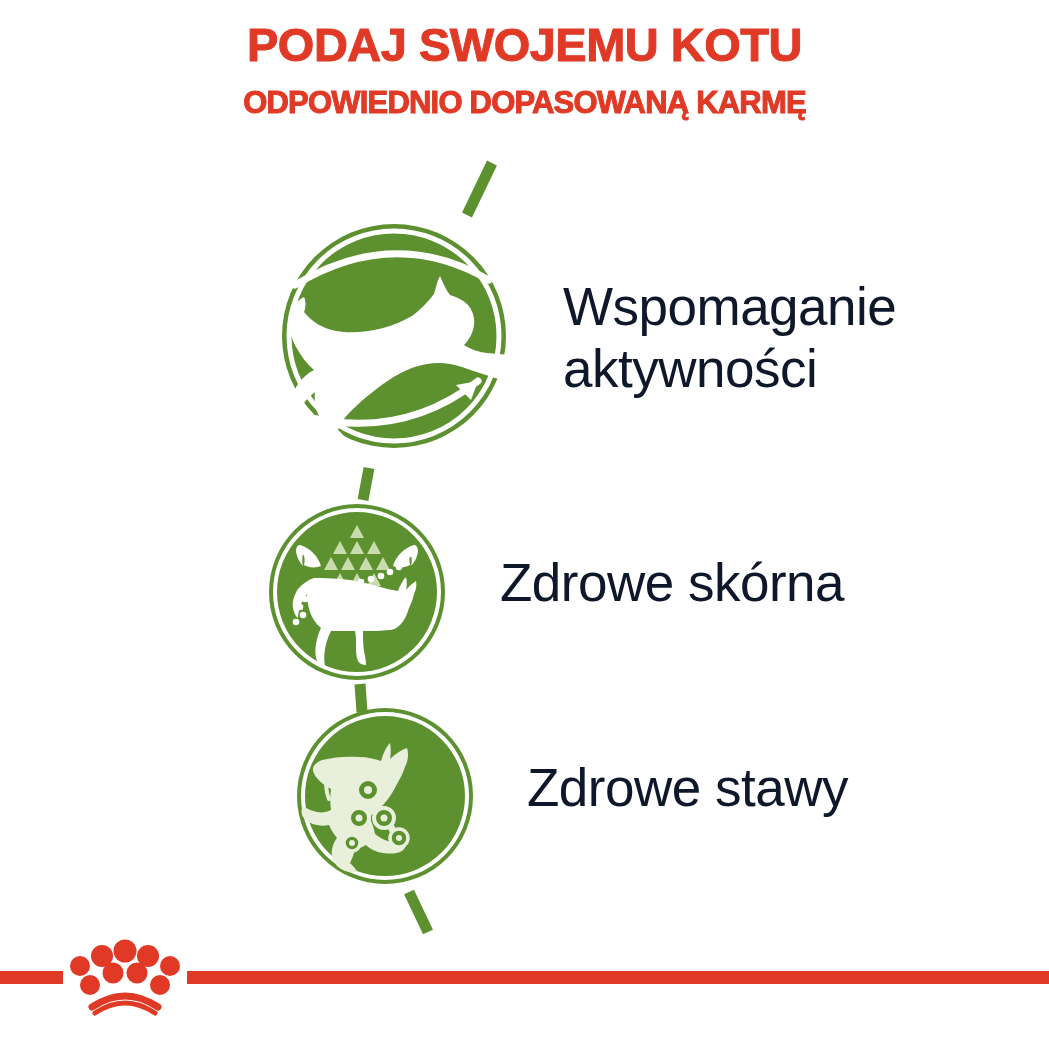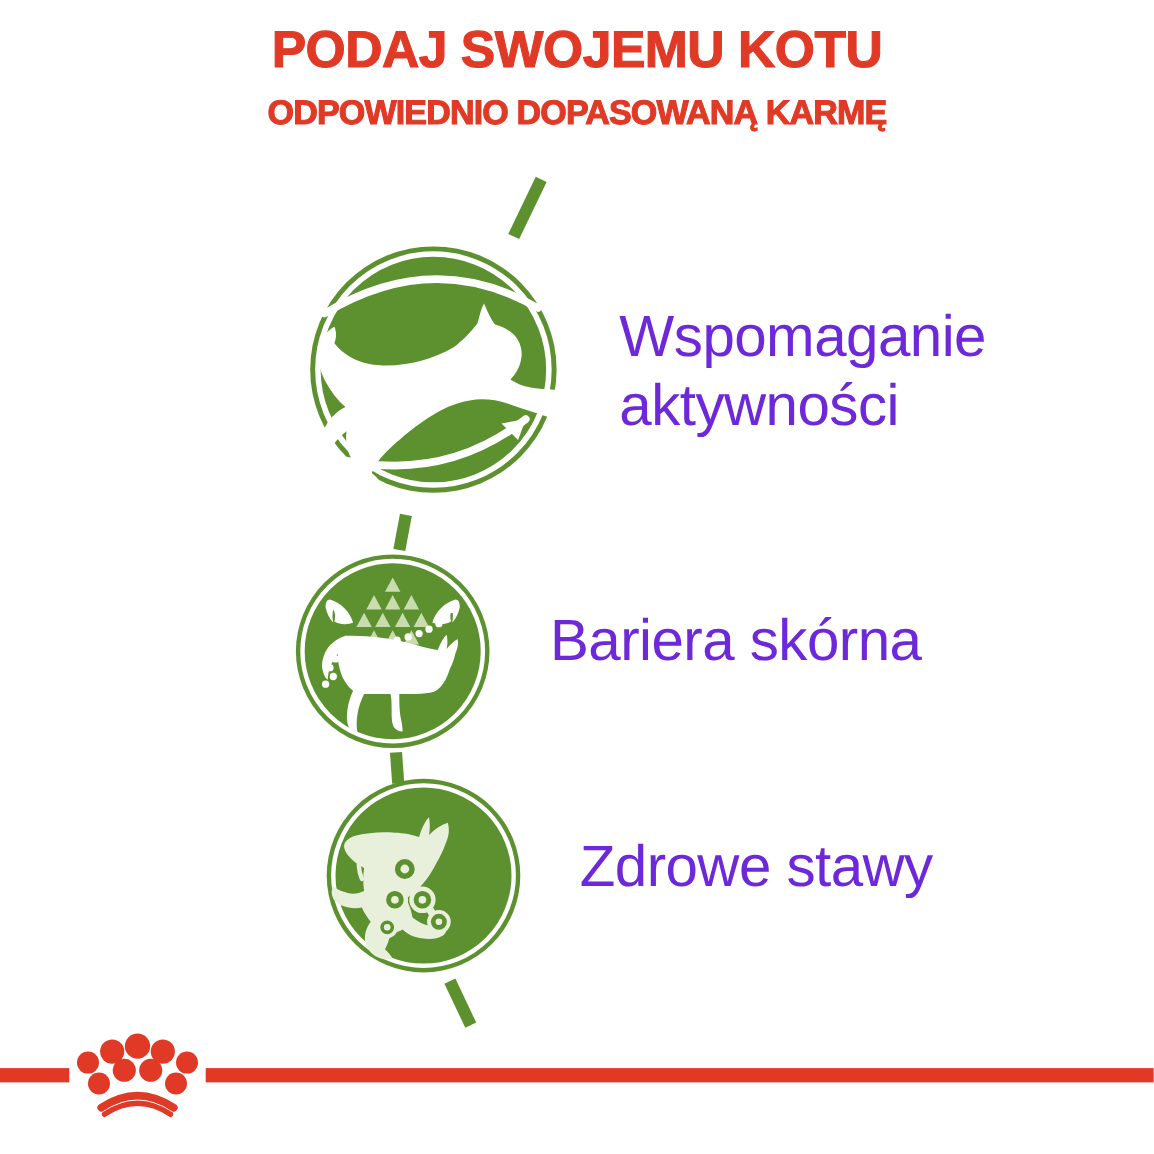--- a/index.html
+++ b/index.html
@@ -47,21 +47,21 @@
     left: 0;
     width: 1049px;
     height: 1049px;
     pointer-events: none;
   }
   #diagram svg { display: block; }
 
   
   .feature-label {
     position: absolute;
-    color: #6d28d9;
+    color: #0f172a;
     font-family: "Liberation Sans", sans-serif;
     font-weight: normal;
     font-size: 53px;
     line-height: 62px;
     letter-spacing: -0.5px;
     white-space: pre-line;
   }
   #label-0 { left: 563px; top: 276px; }
   #label-1 { left: 500px; top: 552px; }
   #label-2 { left: 527px; top: 757px; }
@@ -302,21 +302,21 @@
             <circle cx="399" cy="838" r="3" fill="#e8f0dc"></circle>
           </g>
         </g>
       </g>
     </svg>
   </div>
 
   <div class="feature-label" id="label-0">Wspomaganie
 aktywności</div>
 
-  <div class="feature-label" id="label-1">Bariera skórna</div>
+  <div class="feature-label" id="label-1">Zdrowe skórna</div>
 
   <div class="feature-label" id="label-2">Zdrowe stawy</div>
 
   <div id="brandbar">
     <svg width="1049" height="108" viewBox="0 0 1049 108" xmlns="http://www.w3.org/2000/svg">
 
       <rect x="0" y="62" width="63" height="13" fill="#e03a26"></rect>
       <rect x="187" y="62" width="862" height="13" fill="#e03a26"></rect>
 
       <g fill="#e03a26">

